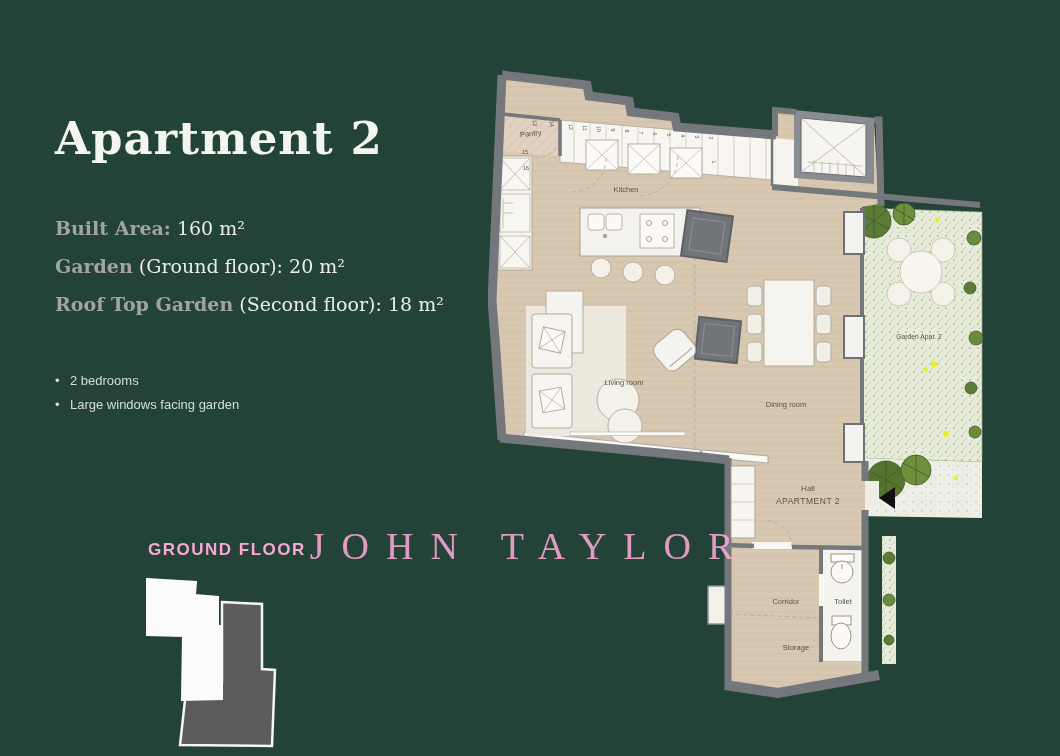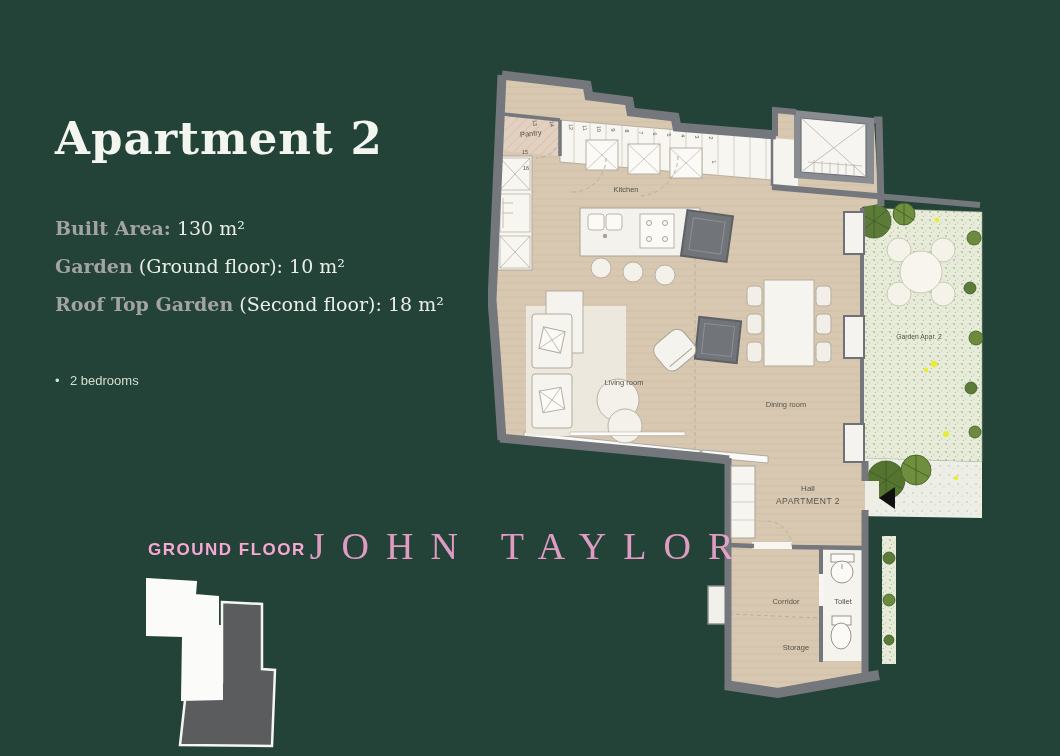--- a/index.html
+++ b/index.html
@@ -24,26 +24,27 @@
          letter-spacing:17px;color:#f9a8d4;opacity:.88;}
   .watermark .tagline{margin-top:10px;font-size:12.5px;letter-spacing:6.5px;color:#829e90;opacity:.95;}
   svg text{font-family:"Liberation Sans",sans-serif;fill:#55534a;}
 </style>
 </head>
 <body>
 
 <div class="left-panel">
   <h1 class="title">Apartment 2</h1>
   <div class="specs">
-    <p class="spec"><b>Built Area:</b><span> 130 m²</span></p>
-    <p class="spec"><b>Garden</b><span> (Ground floor): 10 m²</span></p>
+    <p class="spec"><b>Built Area:</b><span> 160 m²</span></p>
+    <p class="spec"><b>Garden</b><span> (Ground floor): 20 m²</span></p>
     <p class="spec"><b>Roof Top Garden</b><span> (Second floor): 18 m²</span></p>
   </div>
   <ul class="features">
     <li><span>2 bedrooms</span></li>
+    <li><span>Large windows facing garden</span></li>
   </ul>
 </div>
 
 <div class="floor-label">GROUND FLOOR</div>
 
 <svg class="mini-plan" width="170" height="194" viewBox="0 0 170 194">
   <polygon points="87,40 127,42 127,107 140,108 137,184 45,183 52,120 87,120" fill="#5a5c5e" stroke="#f5f6f3" stroke-width="2.5"></polygon>
   <polygon points="12,17 61,20 60,33 83,35 83,64 87,64 87,137 47,138 48,74 12,73" fill="#fbfbf9" stroke="#fbfbf9" stroke-width="2"></polygon>
 </svg>
 

